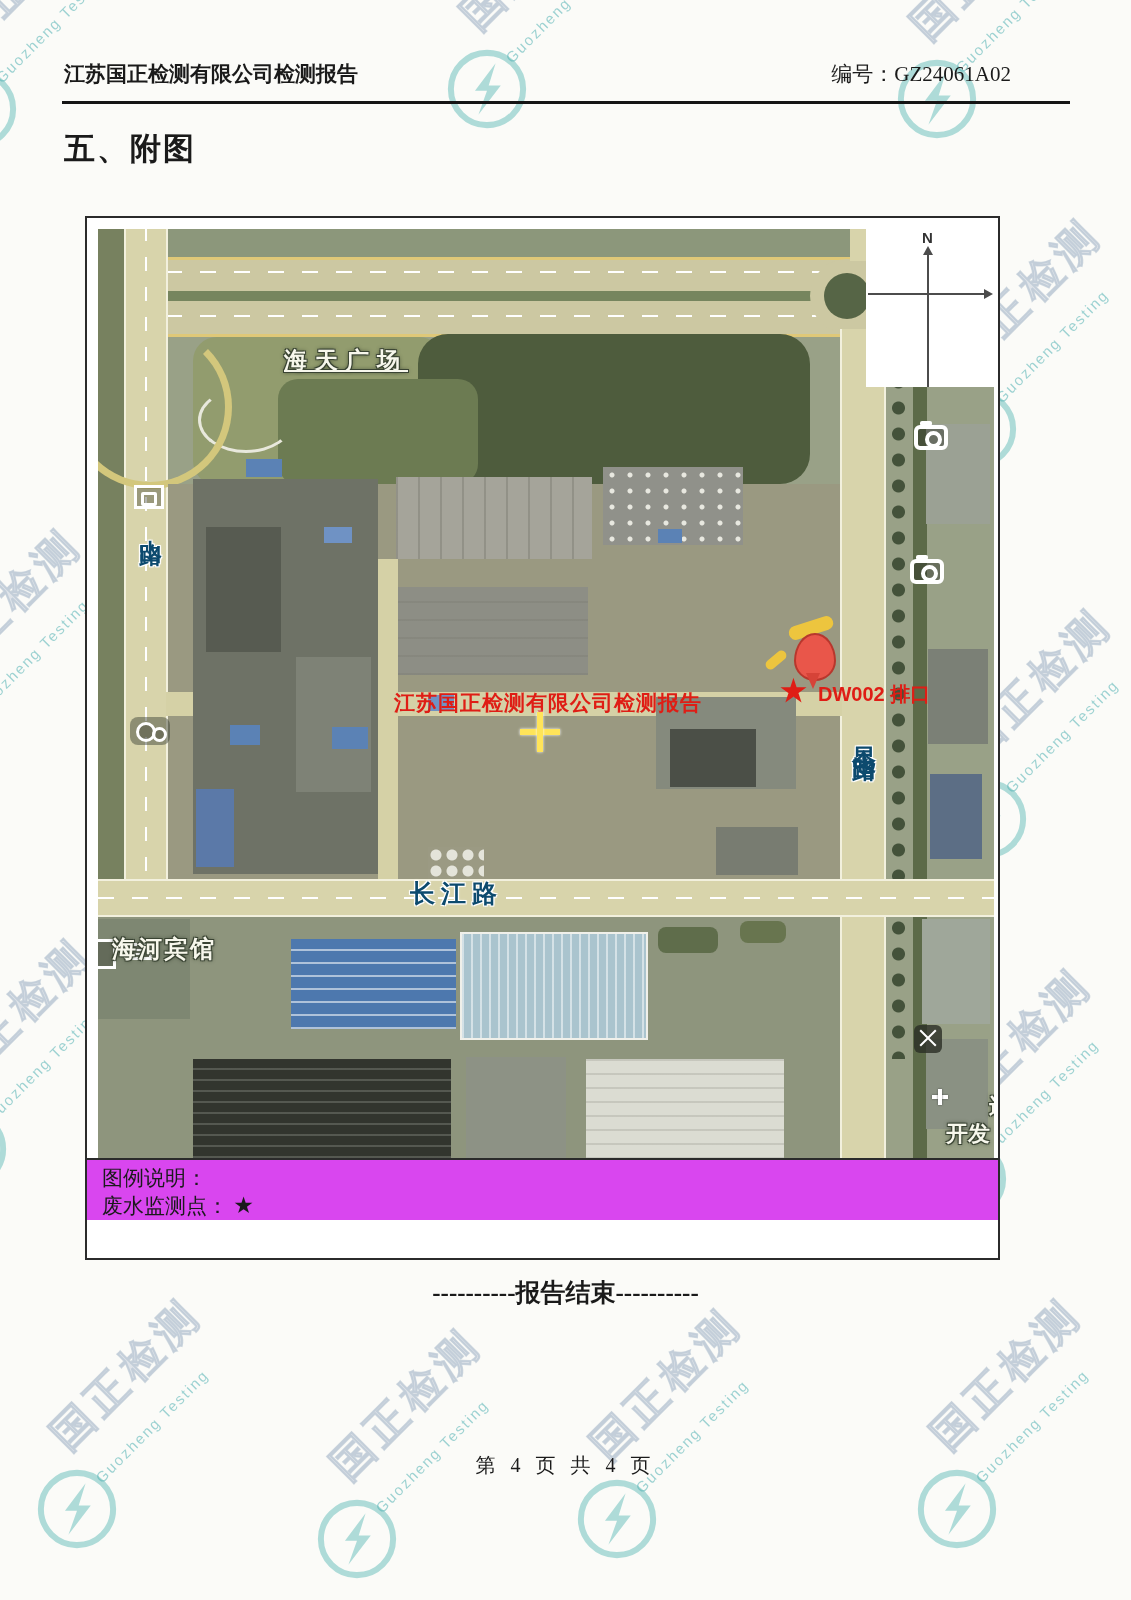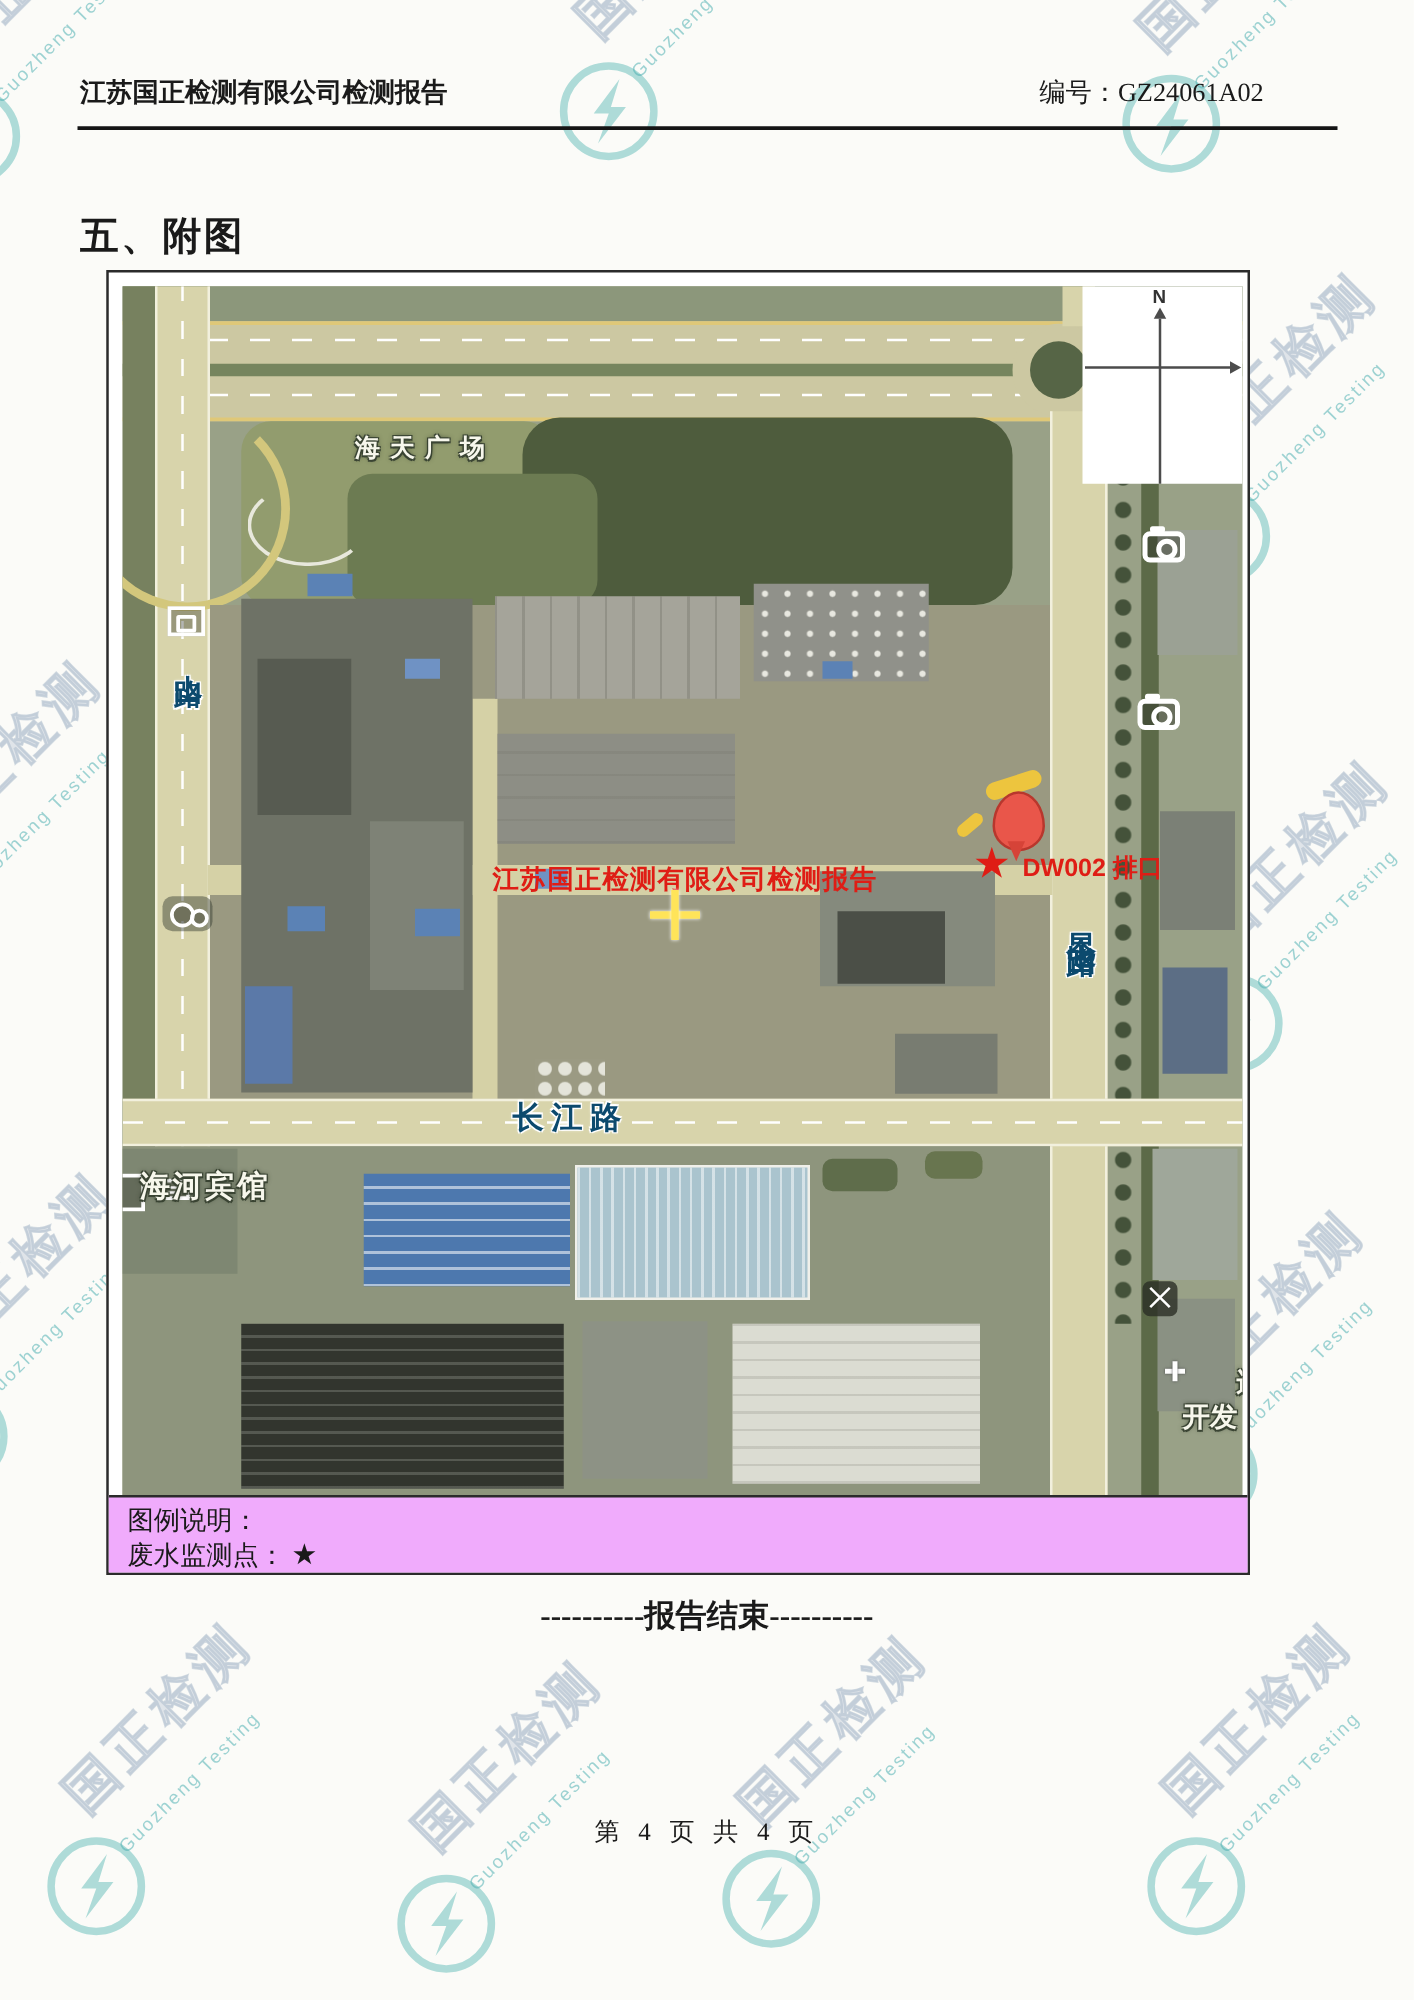--- a/index.html
+++ b/index.html
@@ -15,25 +15,25 @@
          font-family:"Liberation Sans",sans-serif;}
   .wm-en{position:absolute;left:84px;bottom:94px;transform:rotate(-45deg);transform-origin:left bottom;
          font-size:15px;color:rgba(80,176,178,0.55);letter-spacing:2px;white-space:nowrap;
          font-family:"Liberation Sans",sans-serif;}
   .wm-logo{position:absolute;left:14px;bottom:28px;width:86px;height:86px;opacity:.5;}
   
   .content{position:absolute;inset:0;z-index:1;padding-left:44px;}
   .hdr-title{position:absolute;left:64px;top:60px;font-size:21px;font-weight:bold;}
   .hdr-no{position:absolute;right:120px;top:60px;font-size:21px;}
   .hdr-rule{position:absolute;left:62px;top:101px;width:1008px;border-top:3px solid #151515;}
-  .sec-title{position:absolute;left:64px;top:128px;font-size:31px;font-weight:bold;letter-spacing:2px;margin-top:40px;}
+  .sec-title{position:absolute;left:64px;top:128px;font-size:31px;font-weight:bold;letter-spacing:2px;}
   .fig-title{position:absolute;left:0;top:184px;width:1131px;text-align:center;font-size:24px;font-weight:bold;letter-spacing:2px;}
   .map-frame{position:absolute;left:85px;top:216px;width:915px;height:1044px;border:2px solid #2b2b2b;background:#fff;box-sizing:border-box;}
   .sat{position:absolute;left:11px;top:11px;width:896px;height:972px;background:#99a187;overflow:hidden;}
-  .legend{position:absolute;left:0px;right:0px;top:978px;border-top:2px solid #2b2b2b;padding:5px 15px 0 15px;font-size:21px;line-height:27px;background:#f0abfc;}
+  .legend{position:absolute;left:0px;right:0px;top:940px;border-top:2px solid #2b2b2b;padding:5px 15px 0 15px;font-size:21px;line-height:27px;background:#d946ef;}
   .end-mark{position:absolute;left:0;top:1276px;width:1131px;text-align:center;font-size:25px;font-weight:bold;}
   .page-foot{position:absolute;left:0;top:1452px;width:1131px;text-align:center;font-size:20px;letter-spacing:5px;}
   
   .sat-label{position:absolute;font-weight:bold;font-family:"Liberation Sans",sans-serif;white-space:nowrap;}
   .ol-dark{color:#f7f7ec;text-shadow:-1px -1px 0 #3a4433,1px -1px 0 #3a4433,-1px 1px 0 #3a4433,1px 1px 0 #3a4433,0 0 4px #2c3526;}
   .ol-white{color:#0c4a6e;text-shadow:-1px -1px 0 #fff,1px -1px 0 #fff,-1px 1px 0 #fff,1px 1px 0 #fff,0 0 3px #fff;}
   .vert{writing-mode:vertical-rl;text-orientation:upright;letter-spacing:4px;}
   .red{color:#df1d15;}
   
   .camera-icon{position:absolute;width:34px;height:25px;border:4px solid #fff;border-radius:6px;background:rgba(45,48,40,.45);box-sizing:border-box;}
@@ -245,21 +245,21 @@
         <i style="transform:rotate(45deg);"></i>
           <i style="transform:rotate(-45deg);"></i>
       </div>
       <div class="bed-icon" style="left:30px;top:714px;"></div>
       <div class="abs" style="left:-6px;top:710px;width:18px;height:24px;border:3px solid #fff;background:rgba(40,44,36,.3);"></div>
 
       <div class="abs" style="left:690px;top:392px;width:46px;height:14px;background:#edc53e;border-radius:10px;transform:rotate(-18deg);"></div>
       <div class="abs" style="left:666px;top:426px;width:24px;height:10px;background:#edc53e;border-radius:6px;transform:rotate(-40deg);"></div>
       <div class="pin-balloon" style="left:696px;top:404px;"></div>
 
-      <div class="sat-label ol-dark" style="left:186px;top:116px;font-size:20px;letter-spacing:8px;">海天广场</div>
+      <div class="sat-label ol-dark" style="left:186px;top:116px;font-size:23px;letter-spacing:8px;text-decoration:underline;">海天广场</div>
       <div class="sat-label ol-white vert" style="left:38px;top:292px;font-size:23px;">山路</div>
       <div class="sat-label red" style="left:296px;top:460px;font-size:21px;letter-spacing:1px;">江苏国正检测有限公司检测报告</div>
       <div class="sat-label red" style="left:682px;top:444px;font-size:30px;">★</div>
       <div class="sat-label red" style="left:720px;top:452px;font-size:20px;">DW002 排口</div>
       <div class="sat-label ol-white vert" style="left:750px;top:498px;font-size:24px;">昆仑山路</div>
       <div class="sat-label ol-white" style="left:312px;top:648px;font-size:25px;letter-spacing:6px;">长江路</div>
       <div class="sat-label ol-dark" style="left:14px;top:704px;font-size:24px;letter-spacing:2px;">海河宾馆</div>
       <div class="sat-label ol-dark" style="left:891px;top:862px;font-size:22px;">连云</div>
       <div class="sat-label ol-dark" style="left:848px;top:890px;font-size:22px;">开发</div>
       <div class="abs" style="left:834px;top:866px;width:16px;height:4px;background:#fff;box-shadow:0 0 2px #444;"></div>

